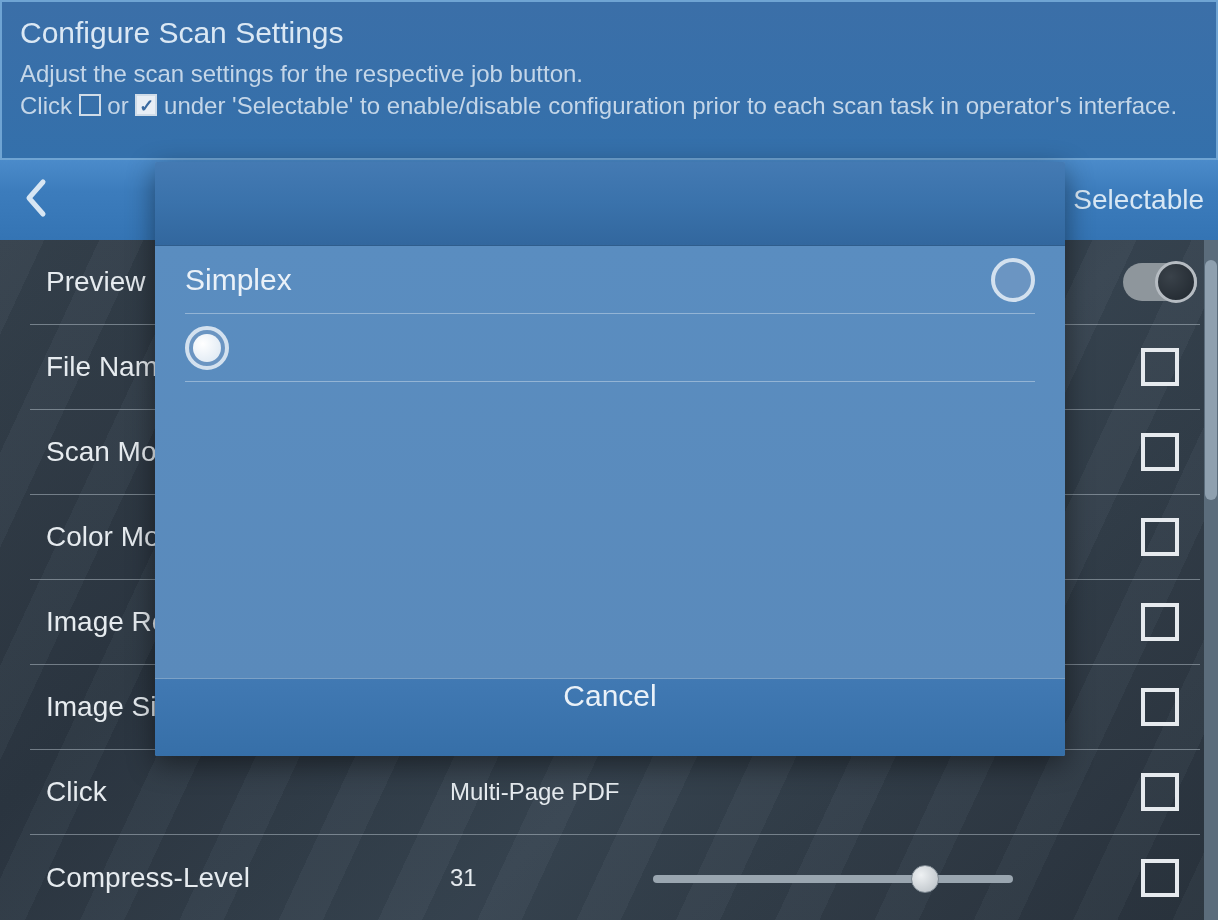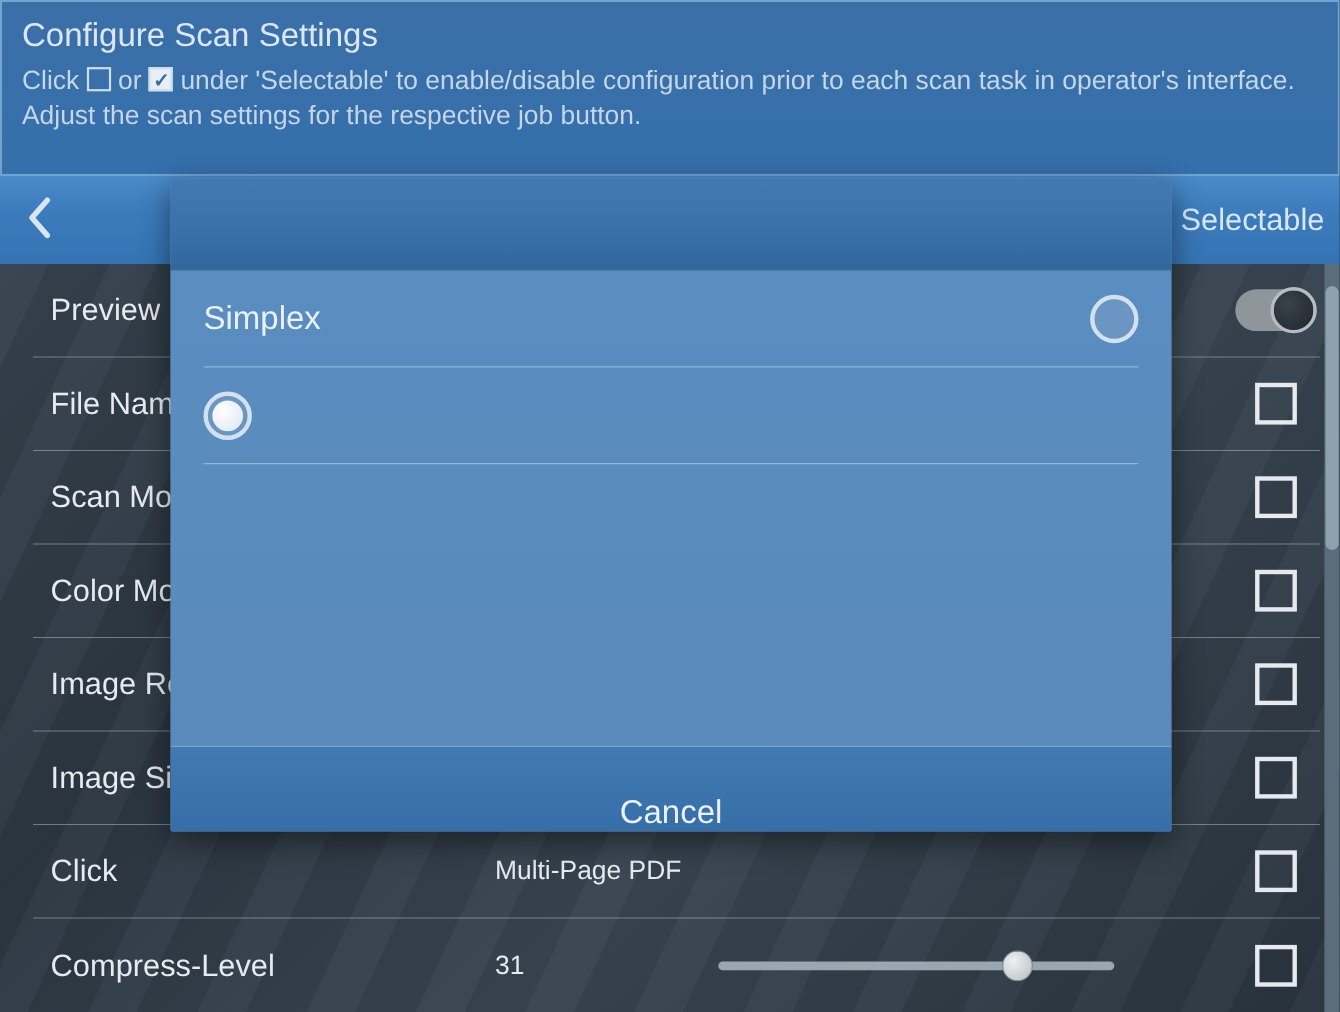--- a/index.html
+++ b/index.html
@@ -174,21 +174,21 @@
   border-bottom: 1px solid #2f5d8c;
 }
 .modal-body {
   flex: 1;
   background: linear-gradient(to bottom, #5a8dc0, #5a8abb);
   padding: 0 30px;
 }
 .option-row {
   display: flex;
   align-items: center;
-  height: 88px;
+  height: 68px;
   border-bottom: 1px solid rgba(255,255,255,0.35);
 }
 .option-label {
   flex: 1;
   font-size: 30px;
   color: #eaf1f8;
 }
 .radio {
   width: 44px; height: 44px;
   border-radius: 50%;
@@ -201,44 +201,44 @@
   position: absolute;
   inset: 4px;
   border-radius: 50%;
   background: radial-gradient(circle at 35% 35%, #ffffff, #d9e5f1);
 }
 .modal-footer {
   height: 78px;
   background: linear-gradient(to bottom, #4179b3, #366fa8);
   border-top: 1px solid rgba(255,255,255,0.35);
   display: flex;
-  align-items: flex-end;
+  align-items: flex-start;
   justify-content: center;
 }
 .cancel-btn {
   font-size: 30px;
   color: #eaf1f8;
   background: none;
   border: none;
   cursor: pointer;
 }
 </style>
 </head>
 <body>
 
 <div class="header-box">
   <div class="header-title">Configure Scan Settings</div>
+  <div class="header-line">Adjust the scan settings for the respective job button.</div>
   <div class="header-line">
     <span>Click </span>
     <span class="inline-checkbox"></span>
     <span> or </span>
     <span class="inline-checkbox checked"></span>
     <span> under 'Selectable' to enable/disable configuration prior to each scan task in operator's interface.</span>
   </div>
-  <div class="header-line">Adjust the scan settings for the respective job button.</div>
 </div>
 
 <div class="subheader">
   <div class="back-chevron">
     <svg viewBox="0 0 24 40">
       <polyline points="20,4 6,20 20,36" fill="none" stroke="#d8e6f3" stroke-width="5" stroke-linecap="round" stroke-linejoin="round"></polyline>
     </svg>
   </div>
   <div class="selectable-label">Selectable</div>
 </div>

